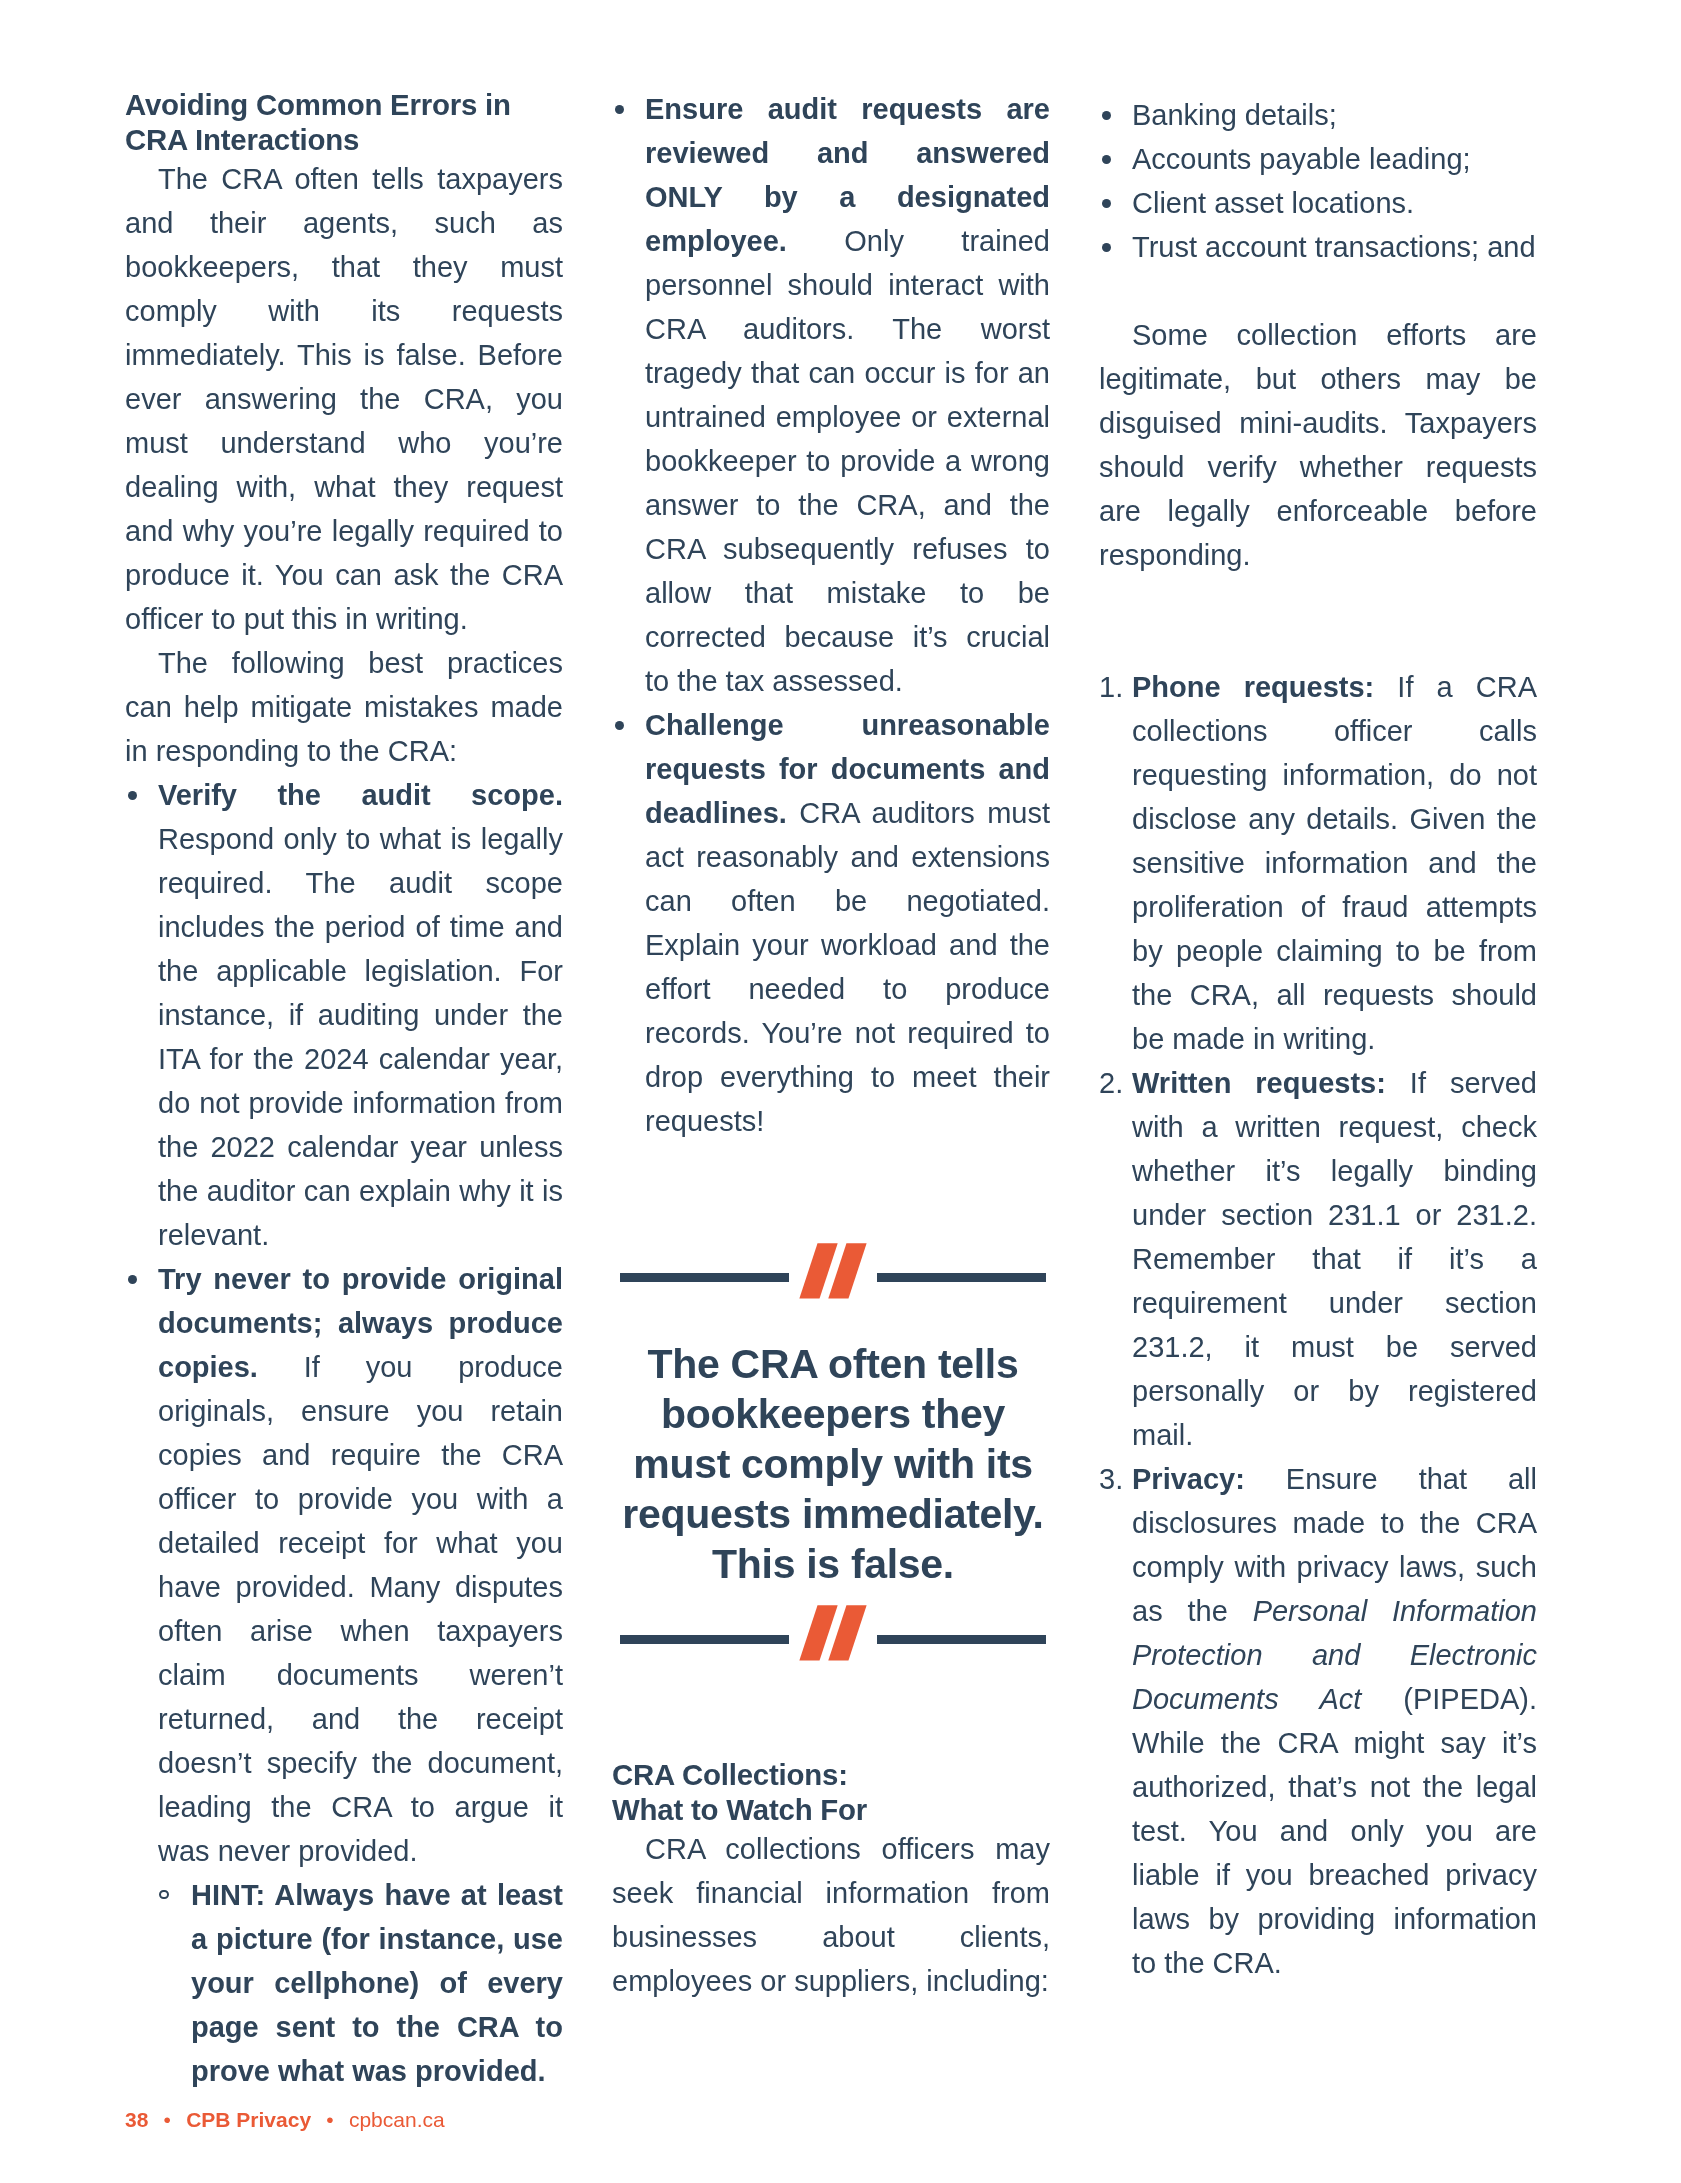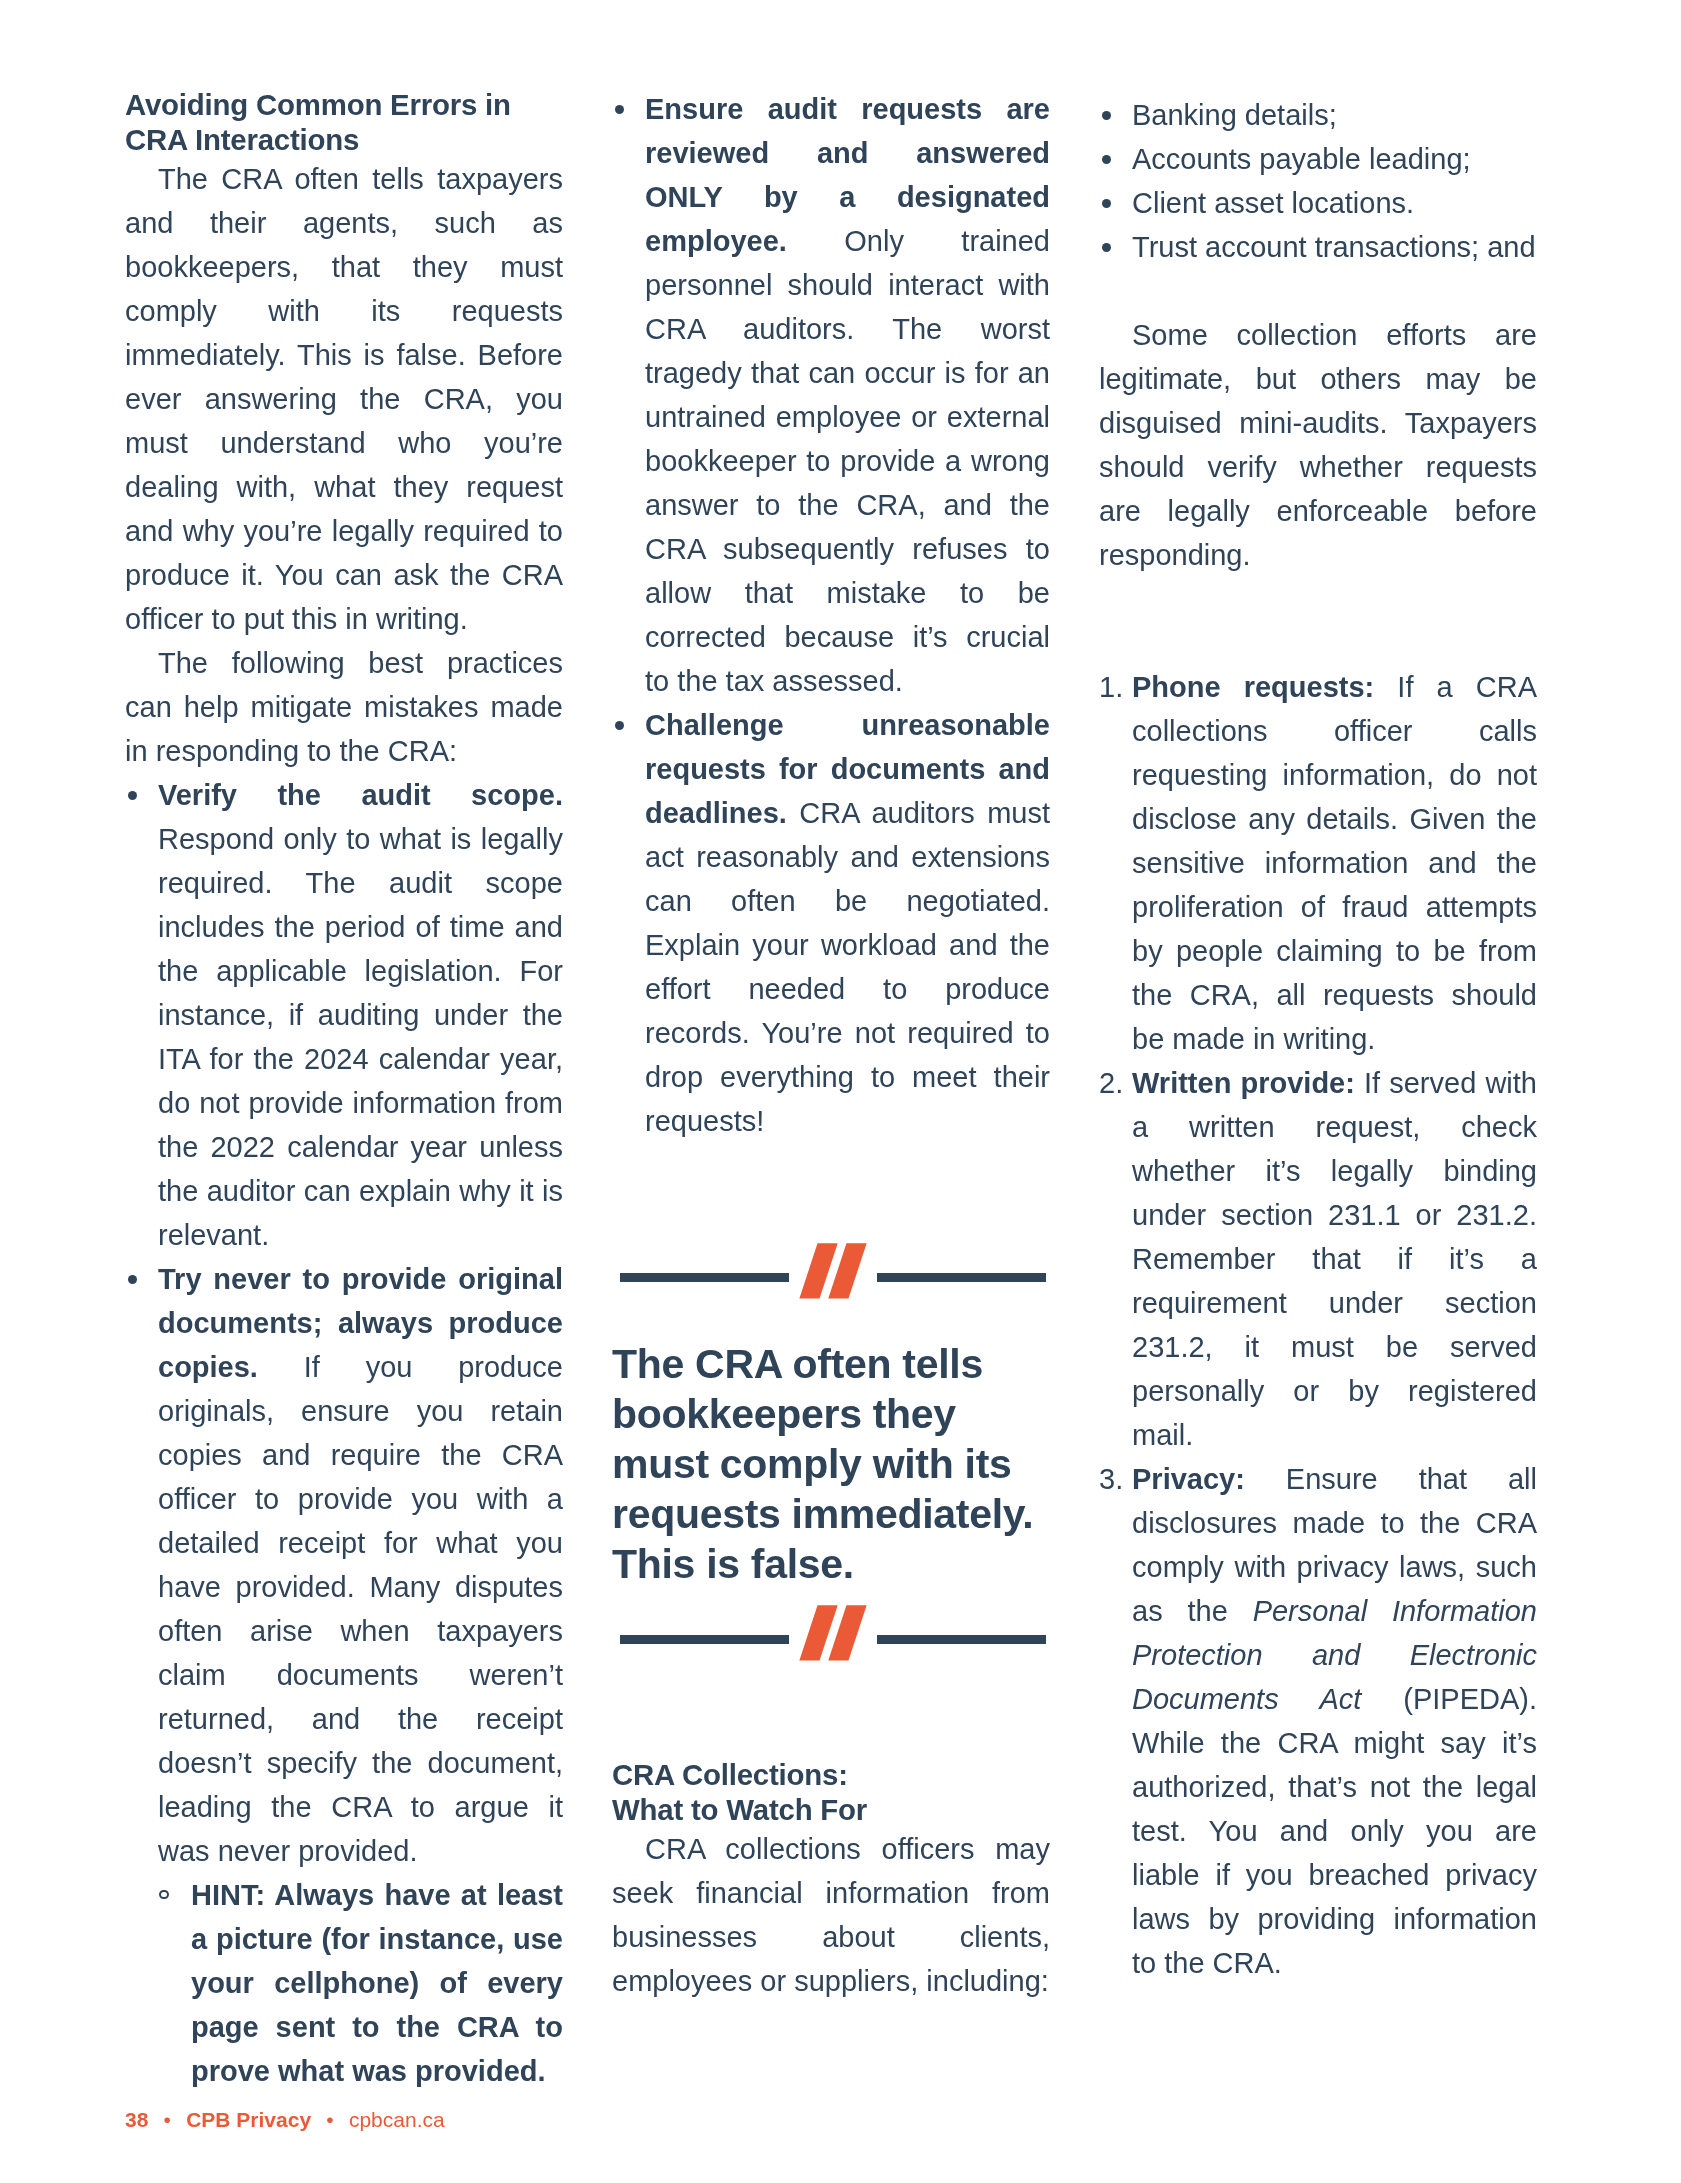--- a/index.html
+++ b/index.html
@@ -23,21 +23,21 @@
   ol.num > li .n { position: absolute; left: 0; top: 0; }
   b { font-weight: bold; }
   i { font-style: italic; }
   .gap { height: 44px; }
   .pullquote { position: absolute; left: 612px; top: 1242px; width: 442px; }
   .pq-rule { position: relative; height: 74px; }
   .pq-rule .line { position: absolute; top: 31px; height: 8.7px; background: #2f4459; width: 169px; }
   .pq-rule .line.l { left: 8px; }
   .pq-rule .line.r { right: 8px; }
   .pq-rule .quote { position: absolute; left: 184px; top: 0; width: 74px; height: 74px; }
-  .pq-text { font-weight: bold; font-size: 41px; line-height: 50px; color: #2f4459; margin: 23.4px 0 14.7px; letter-spacing: -0.3px; }
+  .pq-text { text-align: center; font-weight: bold; font-size: 41px; line-height: 50px; color: #2f4459; margin: 23.4px 0 14.7px; letter-spacing: -0.3px; }
   .footer { position: absolute; left: 125px; top: 2108px; font-size: 21px; color: #ea5a36; }
   .footer .pg, .footer .brand { font-weight: bold; }
   .footer .dot { margin: 0 9.4px; }
 </style>
 </head>
 <body>
 
 <div class="col col1">
   <h2>Avoiding Common Errors in CRA Interactions</h2>
   <p class="indent">The CRA often tells taxpayers and their agents, such as bookkeepers, that they must comply with its requests immediately. This is false. Before ever answering the CRA, you must understand who you’re dealing with, what they request and why you’re legally required to produce it. You can ask the CRA officer to put this in writing.</p>
@@ -90,21 +90,21 @@
     <li>Accounts payable leading;</li>
     <li>Client asset locations.</li>
     <li>Trust account transactions; and</li>
   </ul>
   <div class="gap"></div>
   <p class="indent">Some collection efforts are legitimate, but others may be disguised mini-audits. Taxpayers should verify whether requests are legally enforceable before responding.</p>
   <div class="gap"></div>
   <div class="gap"></div>
   <ol class="num">
     <li><span class="n">1.</span><b>Phone requests:</b><span> If a CRA collections officer calls requesting information, do not disclose any details. Given the sensitive information and the proliferation of fraud attempts by people claiming to be from the CRA, all requests should be made in writing.</span></li>
-    <li><span class="n">2.</span><b>Written provide:</b><span> If served with a written request, check whether it’s legally binding under section 231.1 or 231.2. Remember that if it’s a requirement under section 231.2, it must be served personally or by registered mail.</span></li>
+    <li><span class="n">2.</span><b>Written requests:</b><span> If served with a written request, check whether it’s legally binding under section 231.1 or 231.2. Remember that if it’s a requirement under section 231.2, it must be served personally or by registered mail.</span></li>
     <li><span class="n">3.</span><b>Privacy:</b><span> Ensure that all disclosures made to the CRA comply with privacy laws, such as the </span><i>Personal Information Protection and Electronic Documents Act</i><span> (PIPEDA). While the CRA might say it’s authorized, that’s not the legal test. You and only you are liable if you breached privacy laws by providing information to the CRA.</span></li>
   </ol>
 </div>
 
 <div class="footer">
   <span class="pg">38</span>
   <span class="dot">•</span>
   <span class="brand">CPB Privacy</span>
   <span class="dot">•</span>
   <span>cpbcan.ca</span>

